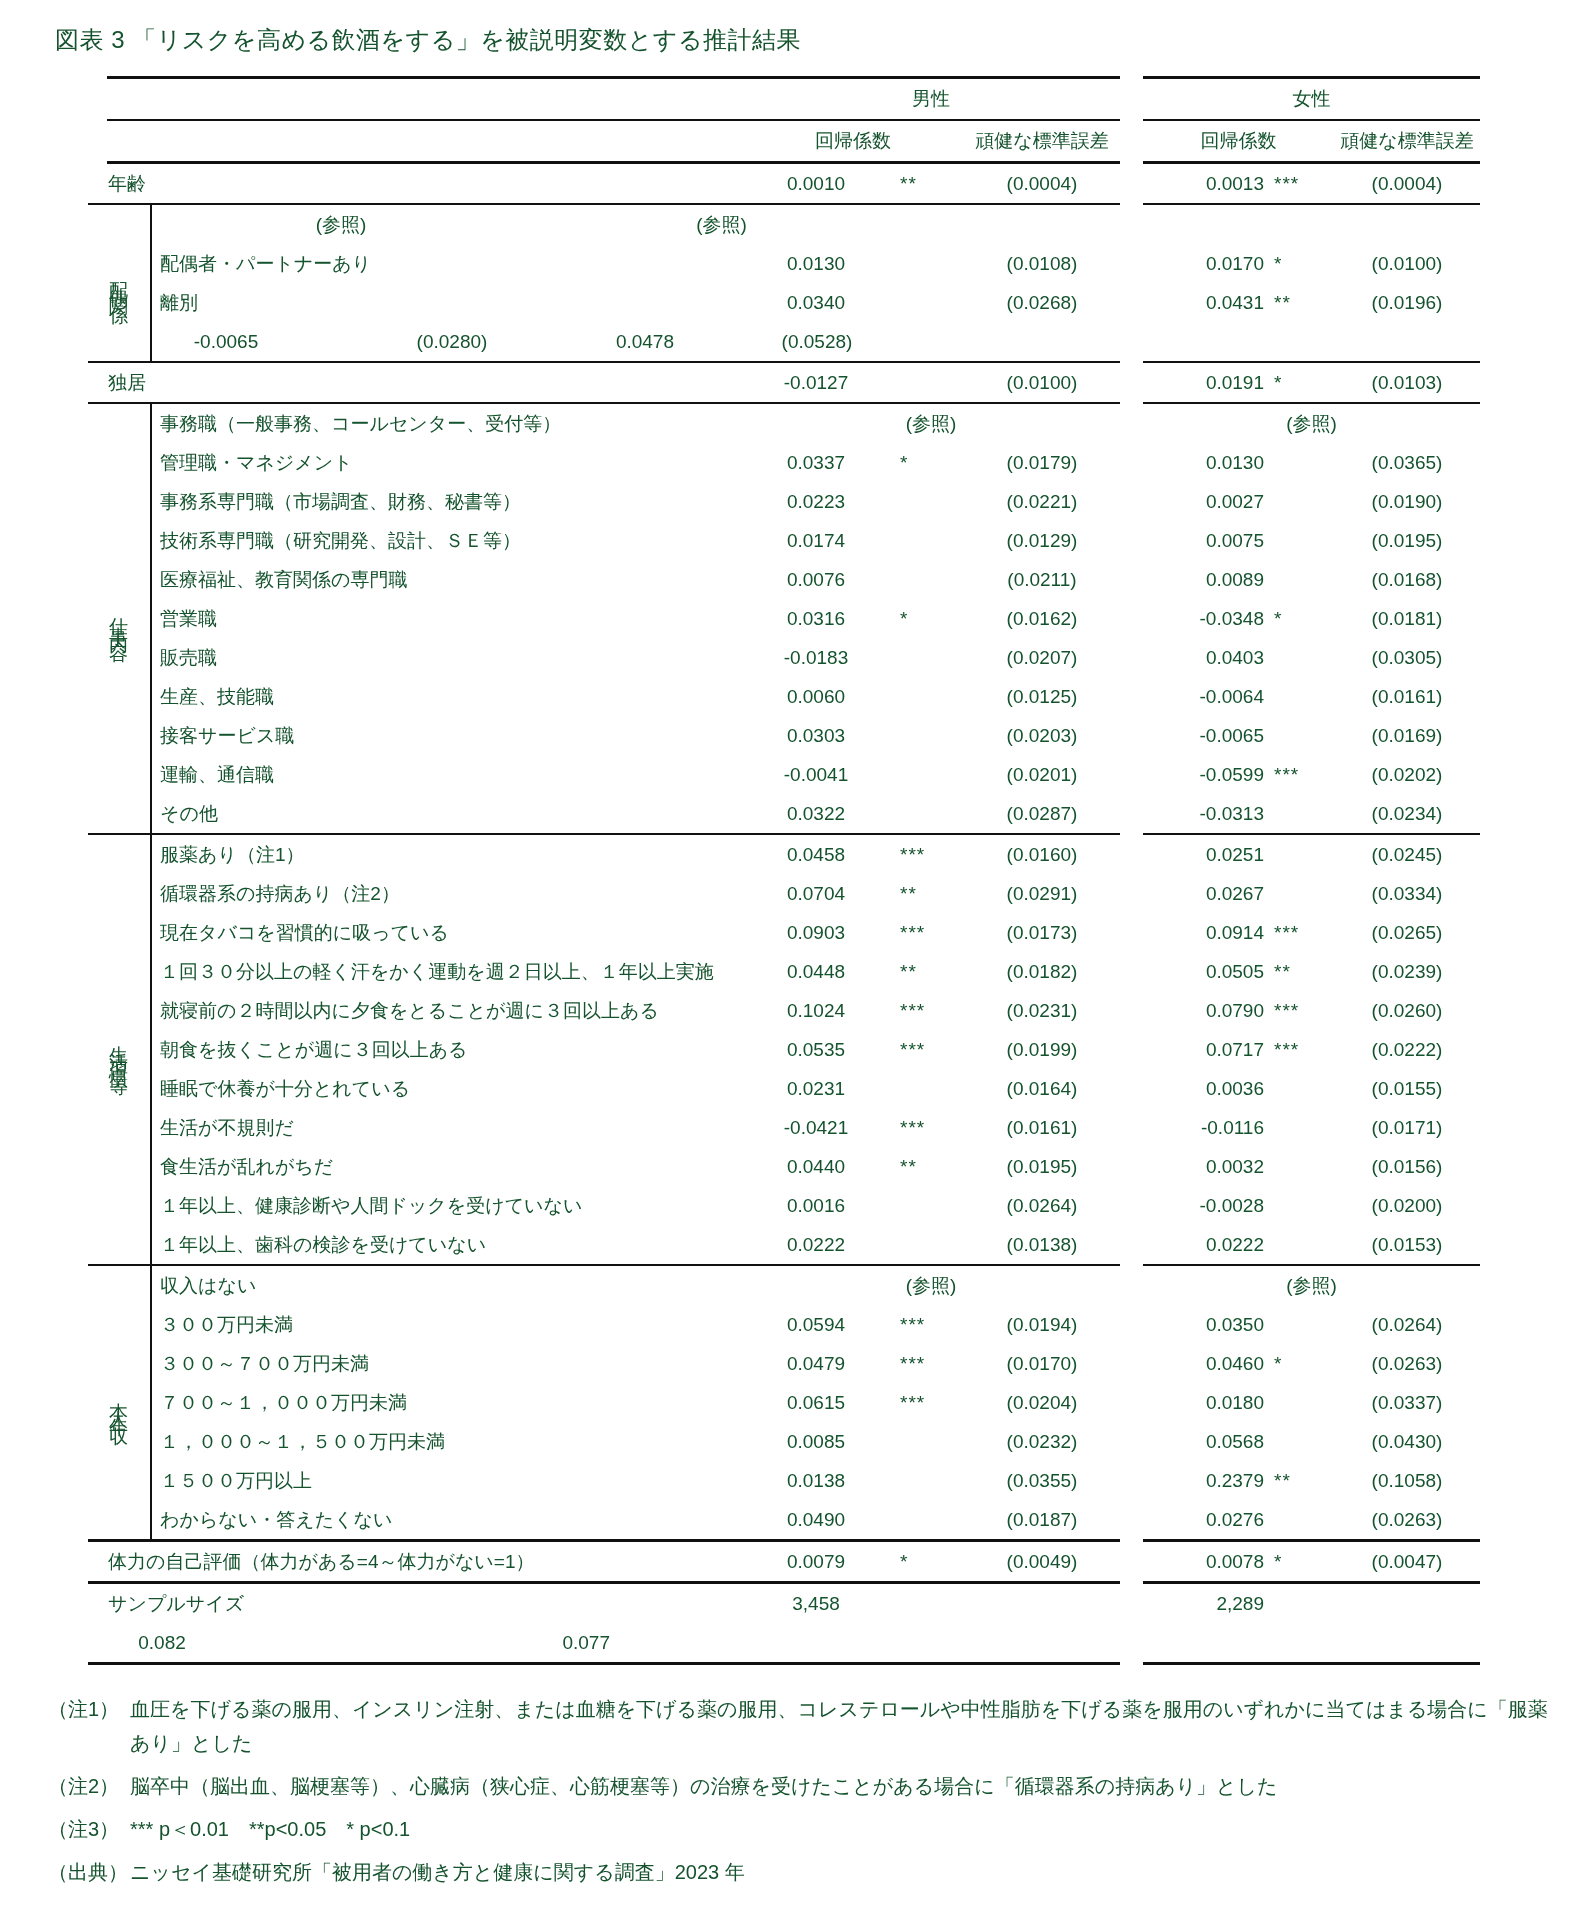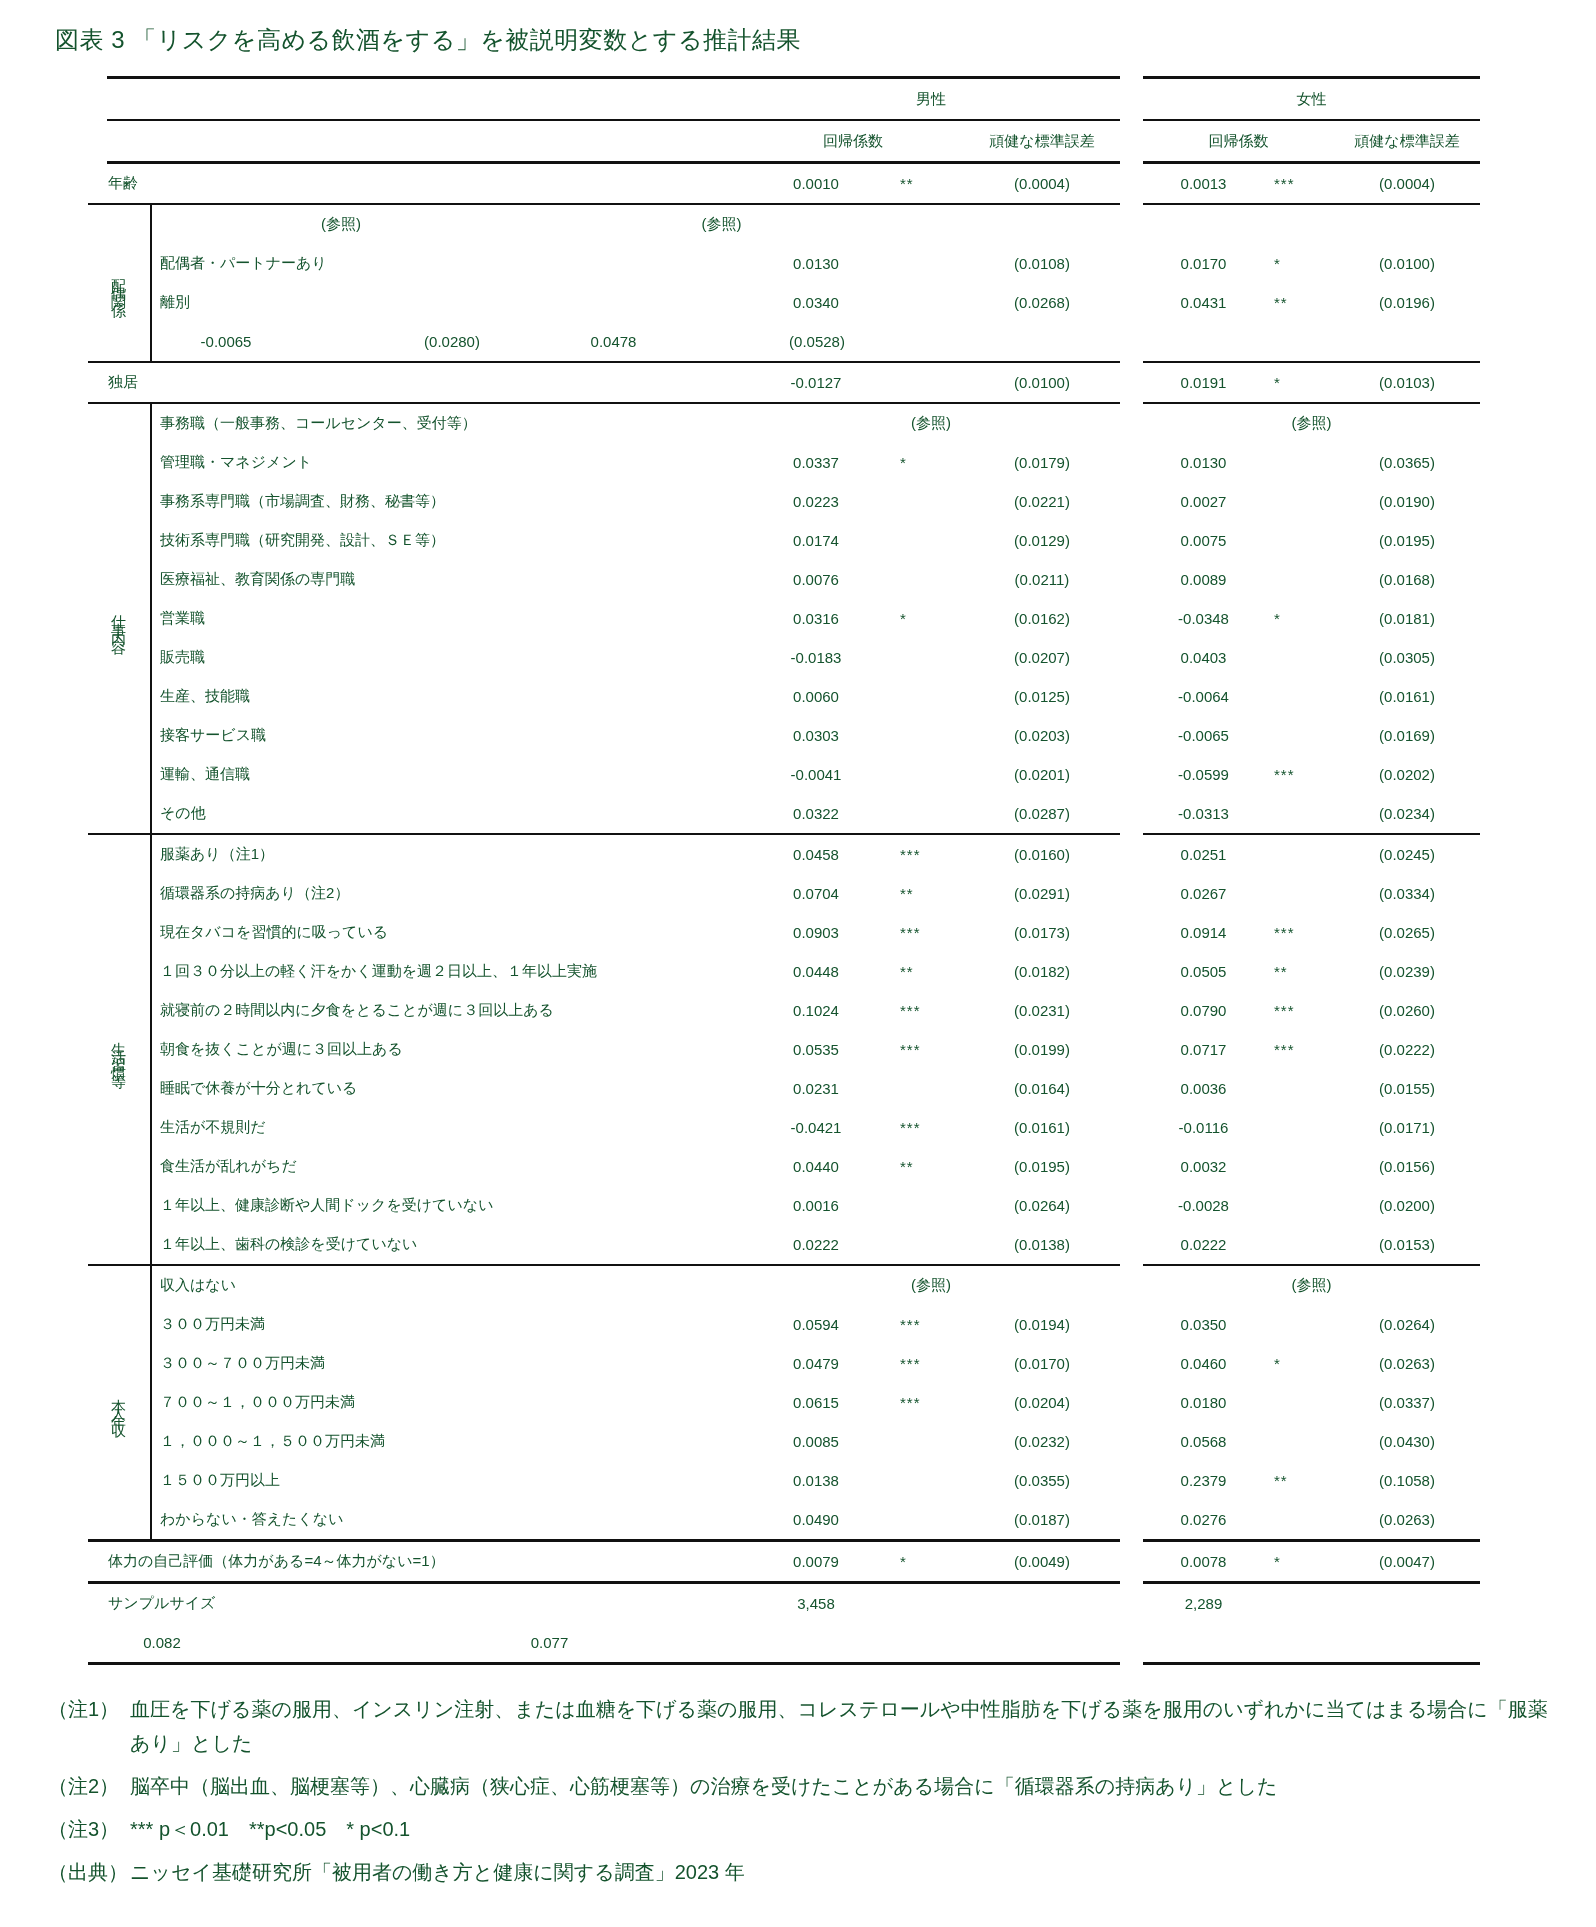--- a/index.html
+++ b/index.html
@@ -1,19 +1,19 @@
 <!DOCTYPE html>
 <html><head>
 <meta charset="utf-8">
 <style>
   html,body{margin:0;padding:0;background:#fff;}
   .page{position:relative;width:1596px;height:1927px;background:#ffffff;
         font-family:"Liberation Sans","DejaVu Sans",sans-serif;color:#14532d;overflow:hidden;}
   .title{position:absolute;left:55px;top:24px;font-size:24px;font-weight:normal;letter-spacing:0.5px;}
-  .table{position:absolute;left:88px;top:76px;width:1392px;font-size:15px;}
+  .table{position:absolute;left:88px;top:76px;width:1392px;font-size:19px;}
   
   .hr{display:flex;}
   .hr .seg{background:#111;}
   .hr .l{width:1032px;}
   .hr .l.inset{width:1013px;margin-left:19px;}
   .hr .r{width:337px;margin-left:23px;}
   
   .hdr{margin-left:19px;display:flex;height:40px;align-items:center;}
   .hdr .sp{width:635px;}
   .hdr .gm{width:378px;text-align:center;}
@@ -30,21 +30,21 @@
   .gcell span{writing-mode:vertical-rl;text-orientation:upright;letter-spacing:8px;line-height:1;}
   .rows{display:flex;flex-direction:column;flex:1;}
   .row{display:flex;height:39px;align-items:center;}
   .c{box-sizing:border-box;white-space:nowrap;overflow:hidden;}
   .labelfull{width:654px;padding-left:20px;}
   .label{width:590px;padding-left:8px;}
   .mcoef{width:148px;text-align:center;}
   .msig{width:74px;padding-left:10px;letter-spacing:1px;}
   .mse{width:156px;text-align:center;}
   .gapc{width:23px;}
-  .fcoef{width:121px;text-align:center;}
+  .fcoef{width:121px;text-align:right;}
   .fsig{width:70px;padding-left:10px;letter-spacing:1px;}
   .fse{width:146px;text-align:center;}
   .mref{width:378px;text-align:center;}
   .fref{width:337px;text-align:center;}
   .mfill{width:230px;}
   .ffill{width:216px;}
   
   .notes{position:absolute;left:48px;top:1692px;width:1510px;font-size:20px;line-height:34px;}
   .note{display:flex;margin-bottom:9px;}
   .note .nl{width:82px;flex:none;}

